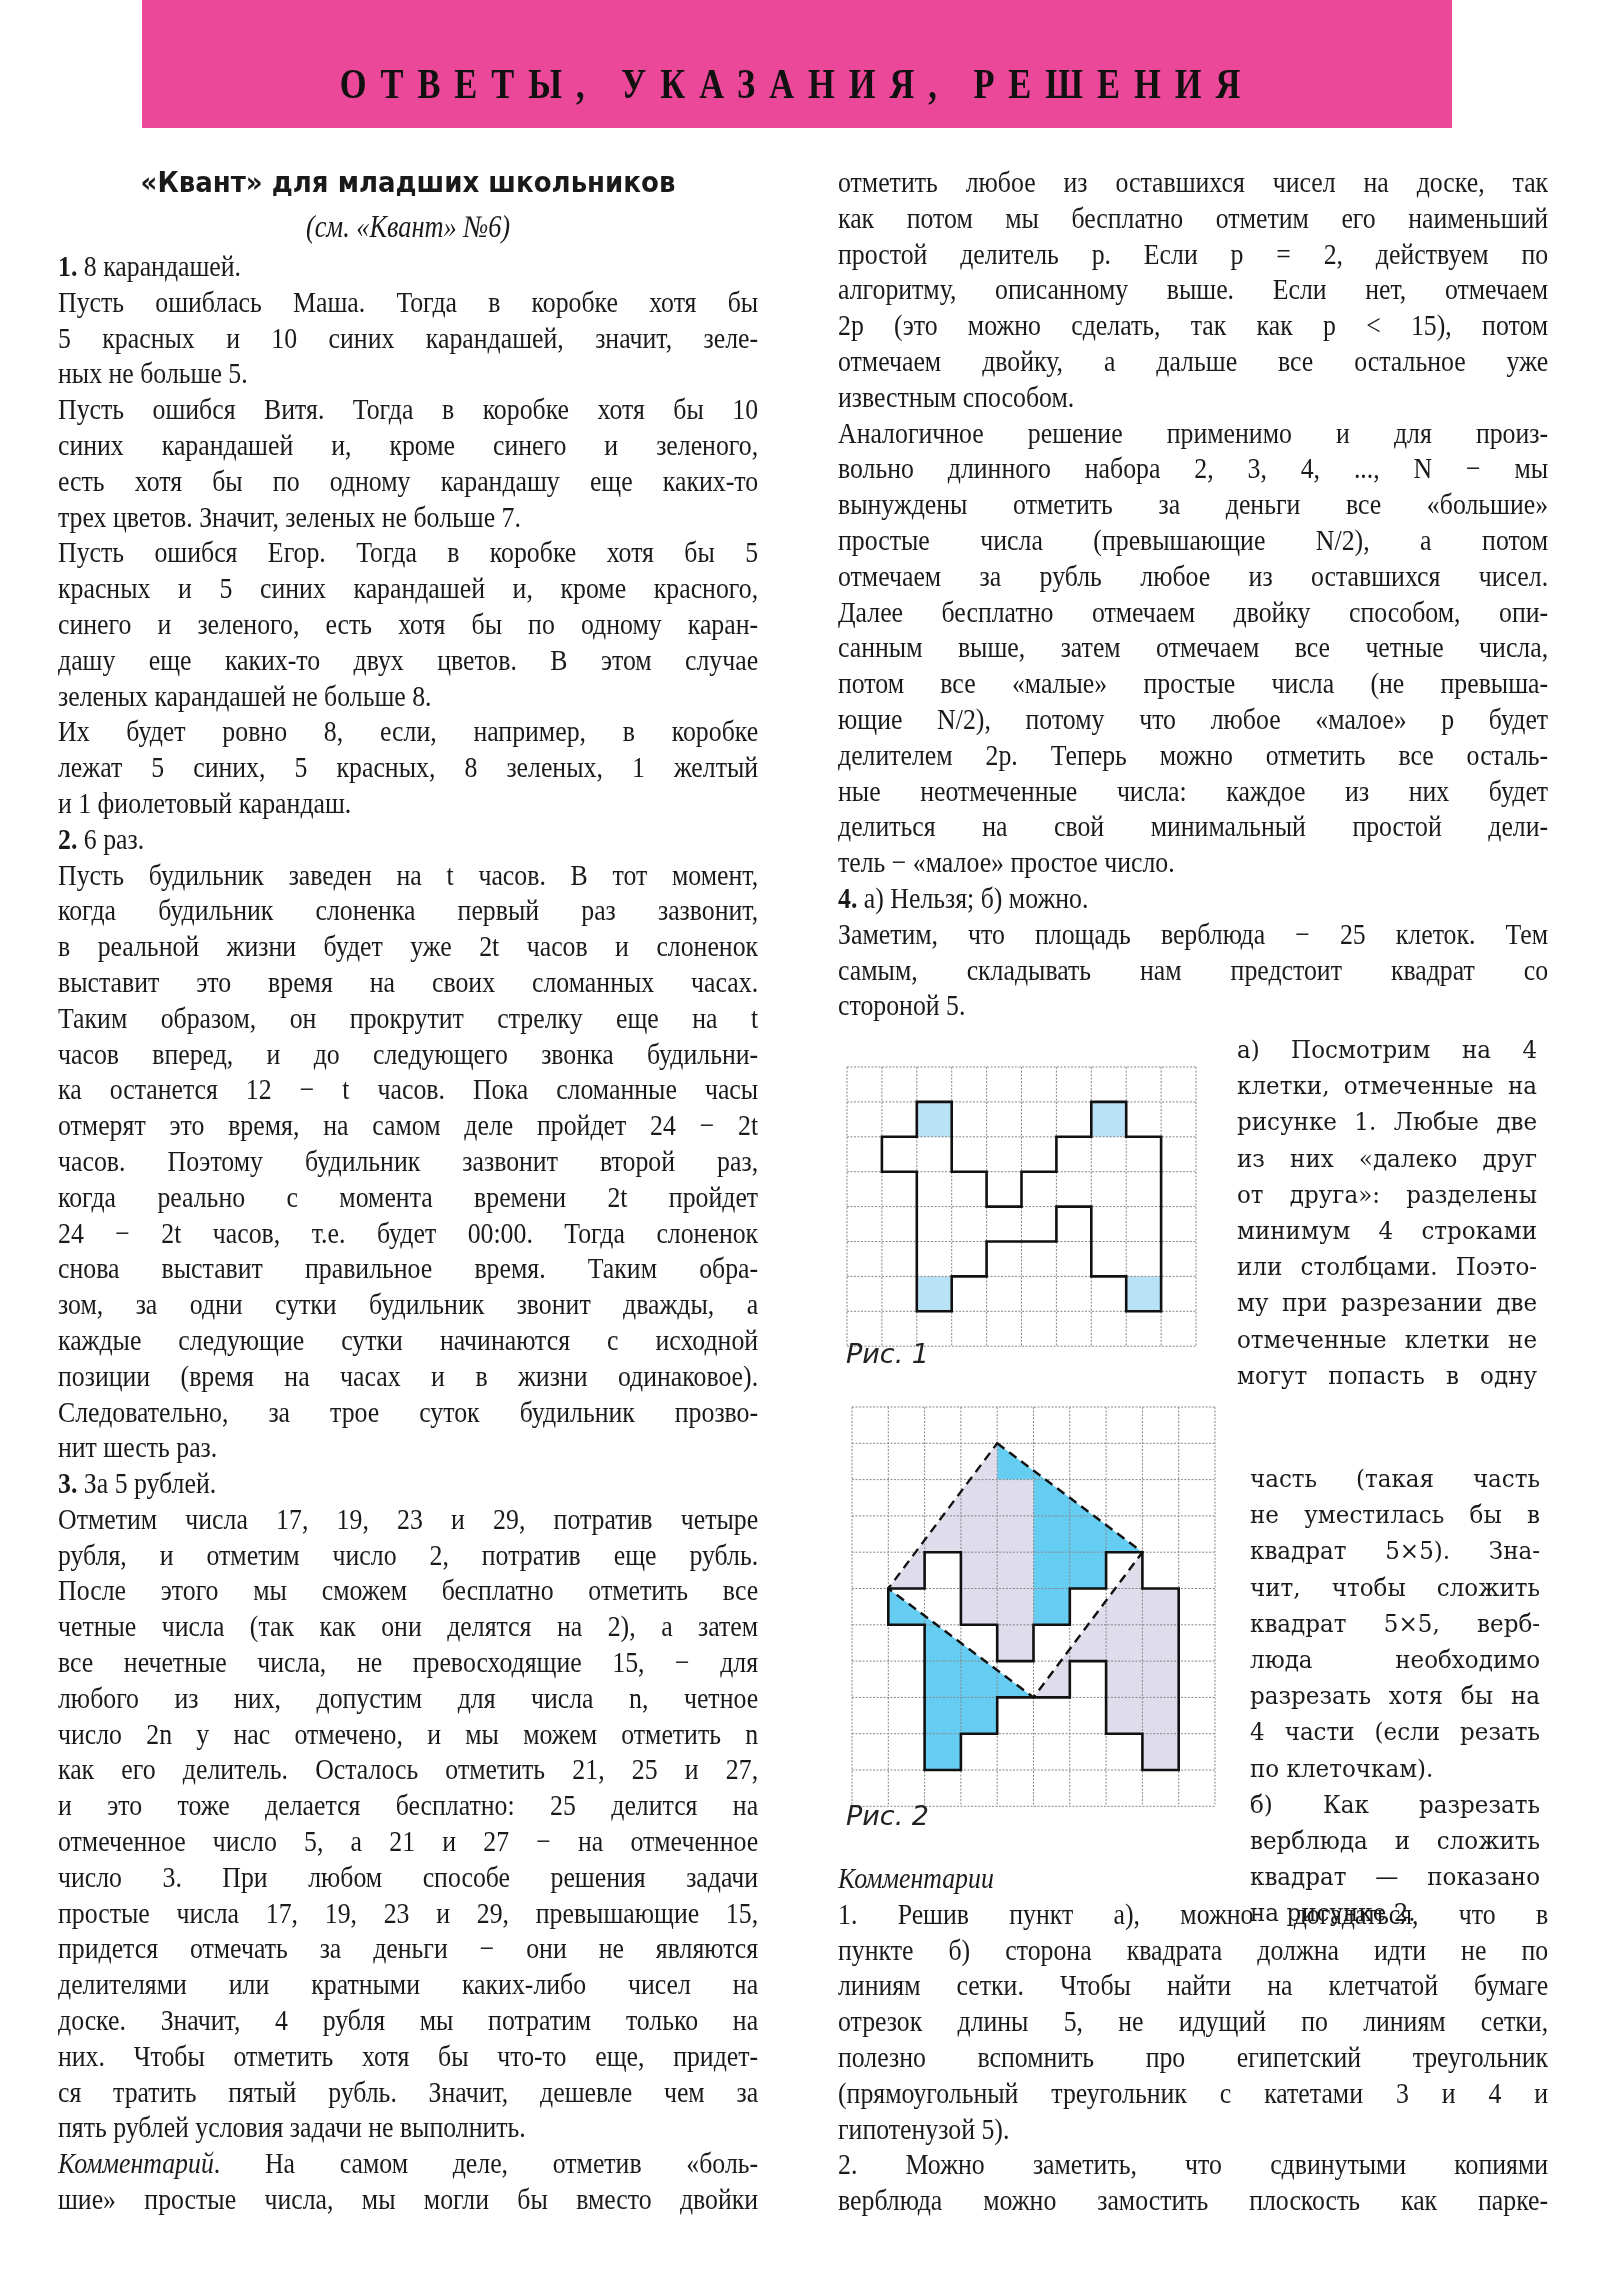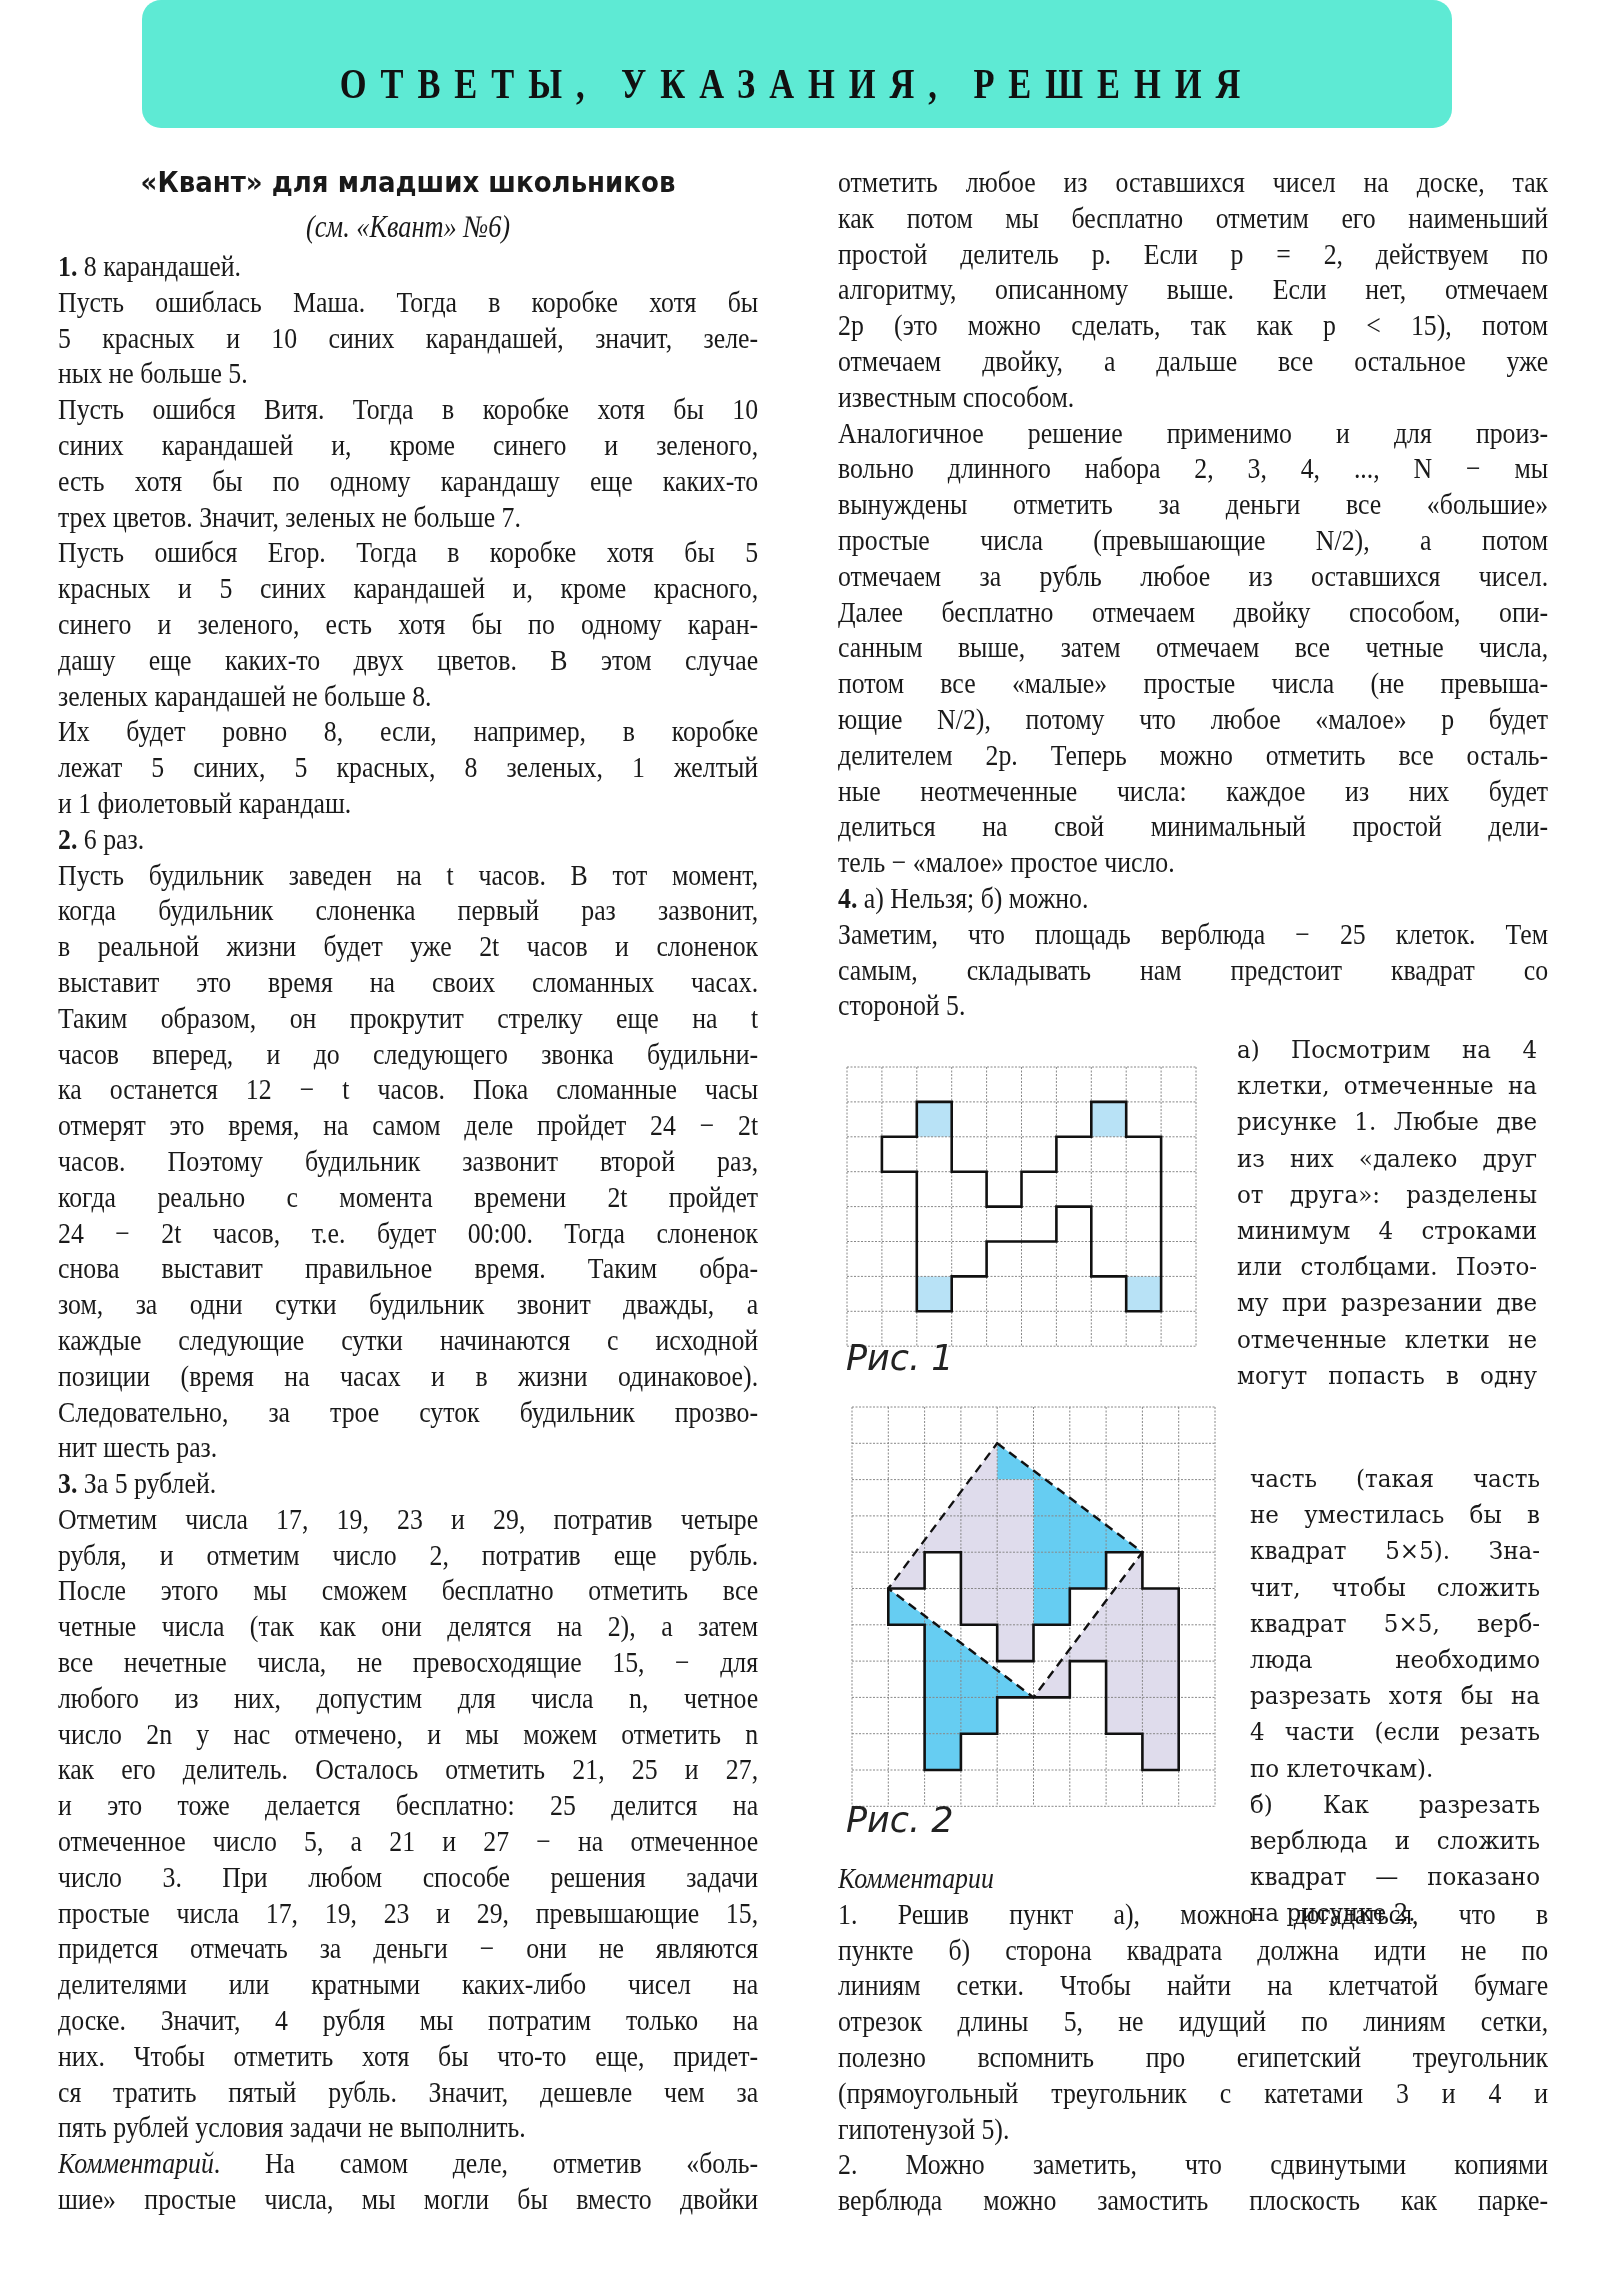--- a/index.html
+++ b/index.html
@@ -1,37 +1,37 @@
 <!DOCTYPE html>
 <html><head>
 <meta charset="utf-8">
 <style>
   html, body { margin:0; padding:0; background:#ffffff; }
   body { width:1600px; height:2296px; position:relative; overflow:hidden;
          font-family:"Liberation Serif", "DejaVu Serif", serif; color:#1a1a1a; }
-  .banner { position:absolute; left:142px; top:0; width:1310px; height:128px; background:#5eead4;border-radius:19px; }
+  .banner { position:absolute; left:142px; top:0; width:1310px; height:128px; background:#ec4899; }
   .banner-title { position:absolute; left:0; right:0; top:60px; text-align:center;
       font-family:"Liberation Serif", serif; font-weight:bold; font-size:42px;
       letter-spacing:17px; color:#111; transform:scaleX(0.82); transform-origin:center; white-space:nowrap; }
   .col { position:absolute; }
   .col-left { left:58px; top:160px; width:700px; }
   .col-right { left:838px; top:164px; width:710px; }
   .section-heading { text-align:center; font-family:"DejaVu Sans", sans-serif; font-weight:bold;
       font-size:28px; height:46px; line-height:46px; transform:scaleX(0.93); }
   .section-sub { text-align:center; font-style:italic; font-size:31px; height:42px; line-height:42px;
       transform:scaleX(0.85); }
   .line { font-size:30px; height:35.8px; line-height:35.8px; white-space:nowrap;
       text-align:justify; text-align-last:justify; overflow:hidden;
       transform:scaleX(0.86); transform-origin:left center; width:116.3%; }
   .line.last { text-align-last:left; }
   .num { font-weight:bold; }
   .it { font-style:italic; }
   .fig { position:absolute; }
   .fig-caption { position:absolute; font-family:"DejaVu Sans", sans-serif; font-style:italic;
-      font-size:35px; color:#222; }
+      font-size:27px; color:#222; }
   .wrap { position:absolute; left:1237px; width:300px; }
   .wline { font-family:"DejaVu Serif", serif; font-size:24.5px; height:36.2px; line-height:36.2px;
       white-space:nowrap; text-align:justify; text-align-last:justify; transform:scaleX(0.94);
       transform-origin:left center; width:106.4%; }
   .wline.last { text-align-last:left; }
 </style>
 </head>
 <body>
 
 <div class="banner">

